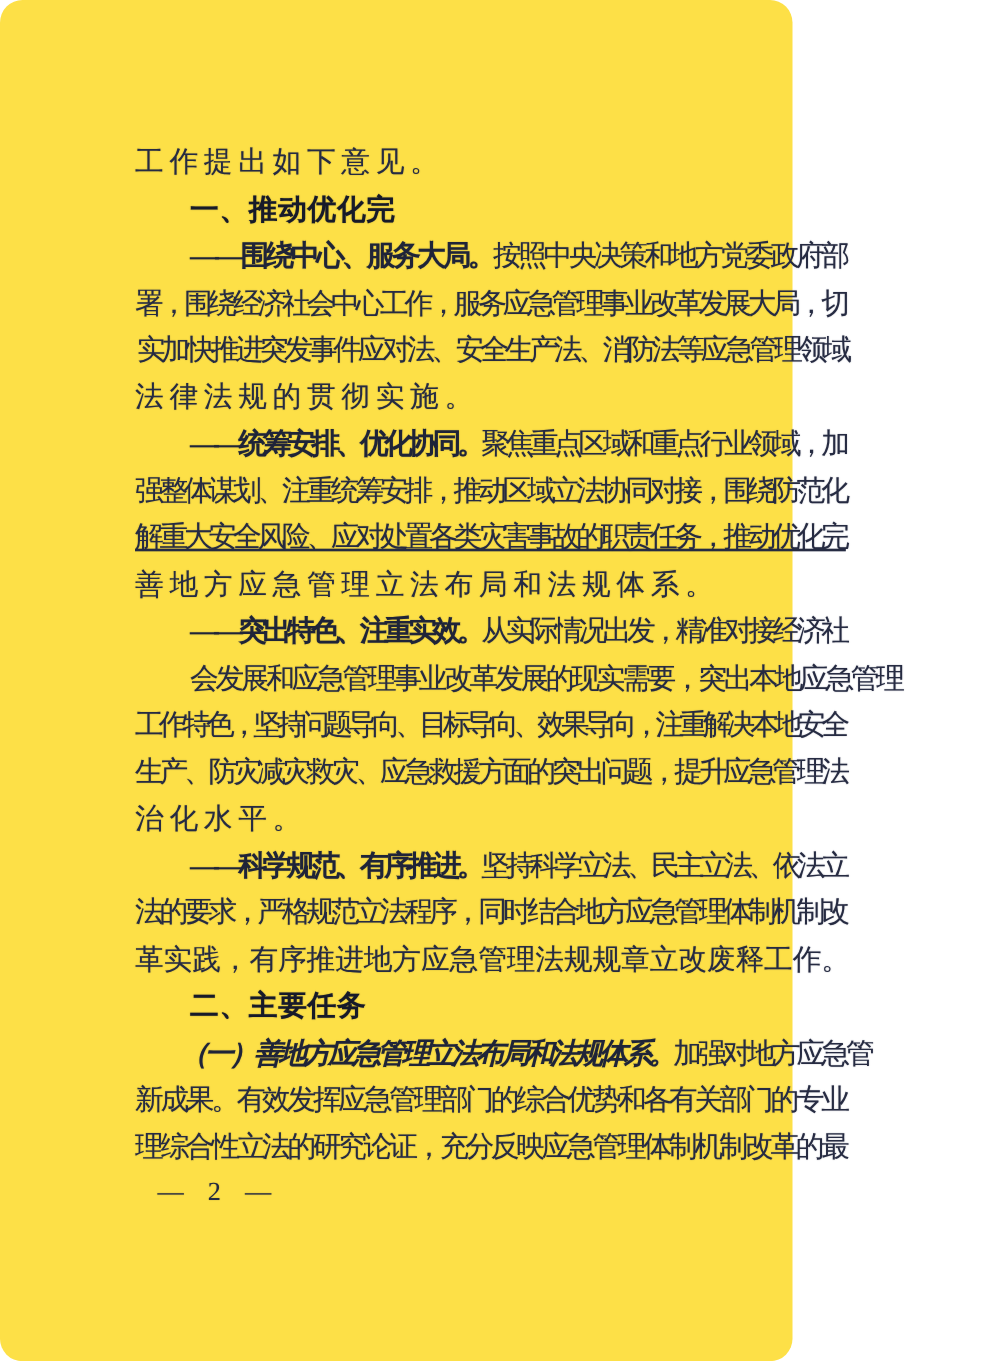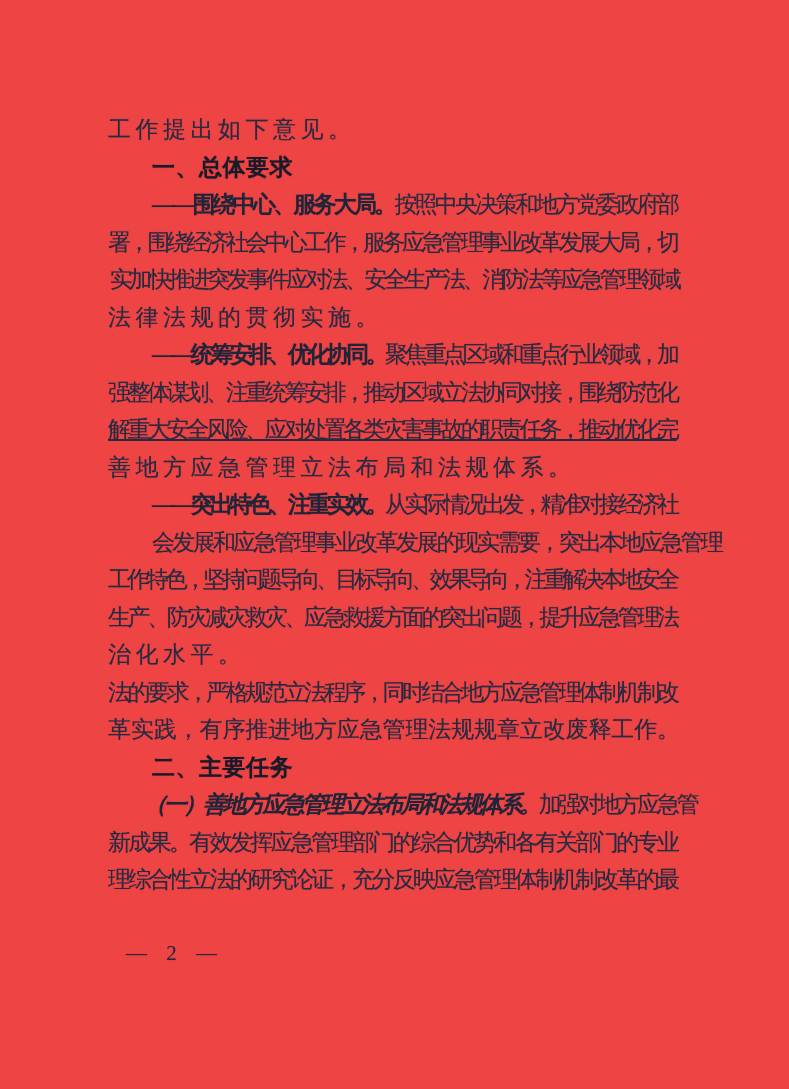--- a/index.html
+++ b/index.html
@@ -4,22 +4,23 @@
 <style>
   html,body{margin:0;padding:0;}
   body{
     width:789px;height:1089px;
     background:#ffffff;
     font-family:"Liberation Serif","DejaVu Serif",serif;
     overflow:hidden;
   }
   .page{
     position:relative;
-    width:789px;height:1089px;
-    background:#ef4444;
+    width:634px;height:1089px;
+    background:#fde047;
+    border-radius:18px;
   }
   .content{
     position:absolute;
     left:108px;top:111px;
     width:572px;
   }
   .line{
     height:37.5px;
     line-height:37.5px;
     font-size:23px;
@@ -53,34 +54,35 @@
     color:#242940;
     text-shadow:0 0 1px rgba(36,41,64,0.4);
   }
 </style>
 </head>
 <body>
 
 <div class="page">
   <div class="content">
       <div class="line body"><span class="run">工作提出如下意见。</span></div>
-      <div class="line heading" style="padding-left: 44px;"><span class="run">一、总体要求</span></div>
+      <div class="line heading" style="padding-left: 44px;"><span class="run">一、推动优化完</span></div>
       <div class="line body fit" style="padding-left: 44px; letter-spacing: -2.8px;"><span class="run em">——围绕中心、服务大局。</span><span class="run">按照中央决策和地方党委政府部</span></div>
       <div class="line body fit" style="letter-spacing: -3.39286px;"><span class="run">署，围绕经济社会中心工作，服务应急管理事业改革发展大局，切</span></div>
       <div class="line body fit" style="letter-spacing: -3.39286px; text-align: center;"><span class="run">实加快推进突发事件应对法、安全生产法、消防法等应急管理领域</span></div>
       <div class="line body"><span class="run">法律法规的贯彻实施。</span></div>
       <div class="line body fit" style="padding-left: 44px; letter-spacing: -3.57692px;"><span class="run em">——统筹安排、优化协同。</span><span class="run">聚焦重点区域和重点行业领域，加</span></div>
       <div class="line body fit" style="letter-spacing: -3.39286px;"><span class="run">强整体谋划、注重统筹安排，推动区域立法协同对接，围绕防范化</span></div>
       <div class="line body fit" style="letter-spacing: -3.39286px; text-decoration: underline;"><span class="run">解重大安全风险、应对处置各类灾害事故的职责任务，推动优化完</span></div>
       <div class="line body"><span class="run">善地方应急管理立法布局和法规体系。</span></div>
       <div class="line body fit" style="padding-left: 44px; letter-spacing: -3.57692px;"><span class="run em">——突出特色、注重实效。</span><span class="run">从实际情况出发，精准对接经济社</span></div>
       <div class="line body fit" style="letter-spacing: -2.66667px; margin-left: 44px;"><span class="run">会发展和应急管理事业改革发展的现实需要，突出本地应急管理</span></div>
       <div class="line body fit" style="letter-spacing: -4.06897px;"><span class="run">工作特色，坚持问题导向、目标导向、效果导向，注重解决本地安全</span></div>
       <div class="line body fit" style="letter-spacing: -3.39286px;"><span class="run">生产、防灾减灾救灾、应急救援方面的突出问题，提升应急管理法</span></div>
       <div class="line body"><span class="run">治化水平。</span></div>
+      <div class="line body fit" style="padding-left: 44px; letter-spacing: -3.57692px;"><span class="run em">——科学规范、有序推进。</span><span class="run">坚持科学立法、民主立法、依法立</span></div>
       <div class="line body fit" style="letter-spacing: -3.39286px;"><span class="run">法的要求，严格规范立法程序，同时结合地方应急管理体制机制改</span></div>
       <div class="line body fit" style="letter-spacing: -0.125px;"><span class="run">革实践，有序推进地方应急管理法规规章立改废释工作。</span></div>
       <div class="line heading" style="padding-left: 44px;"><span class="run">二、主要任务</span></div>
       <div class="line body fit" style="padding-left: 36px; letter-spacing: -3.26923px;"><span class="run em kai">（一）善地方应急管理立法布局和法规体系。</span><span class="run">加强对地方应急管</span></div>
       <div class="line body fit" style="letter-spacing: -2.66667px;"><span class="run">新成果。有效发挥应急管理部门的综合优势和各有关部门的专业</span></div>
       <div class="line body fit" style="letter-spacing: -2.66667px;"><span class="run">理综合性立法的研究论证，充分反映应急管理体制机制改革的最</span></div>
     </div>
   <div class="page-number">— 2 —</div>
 </div>
 

